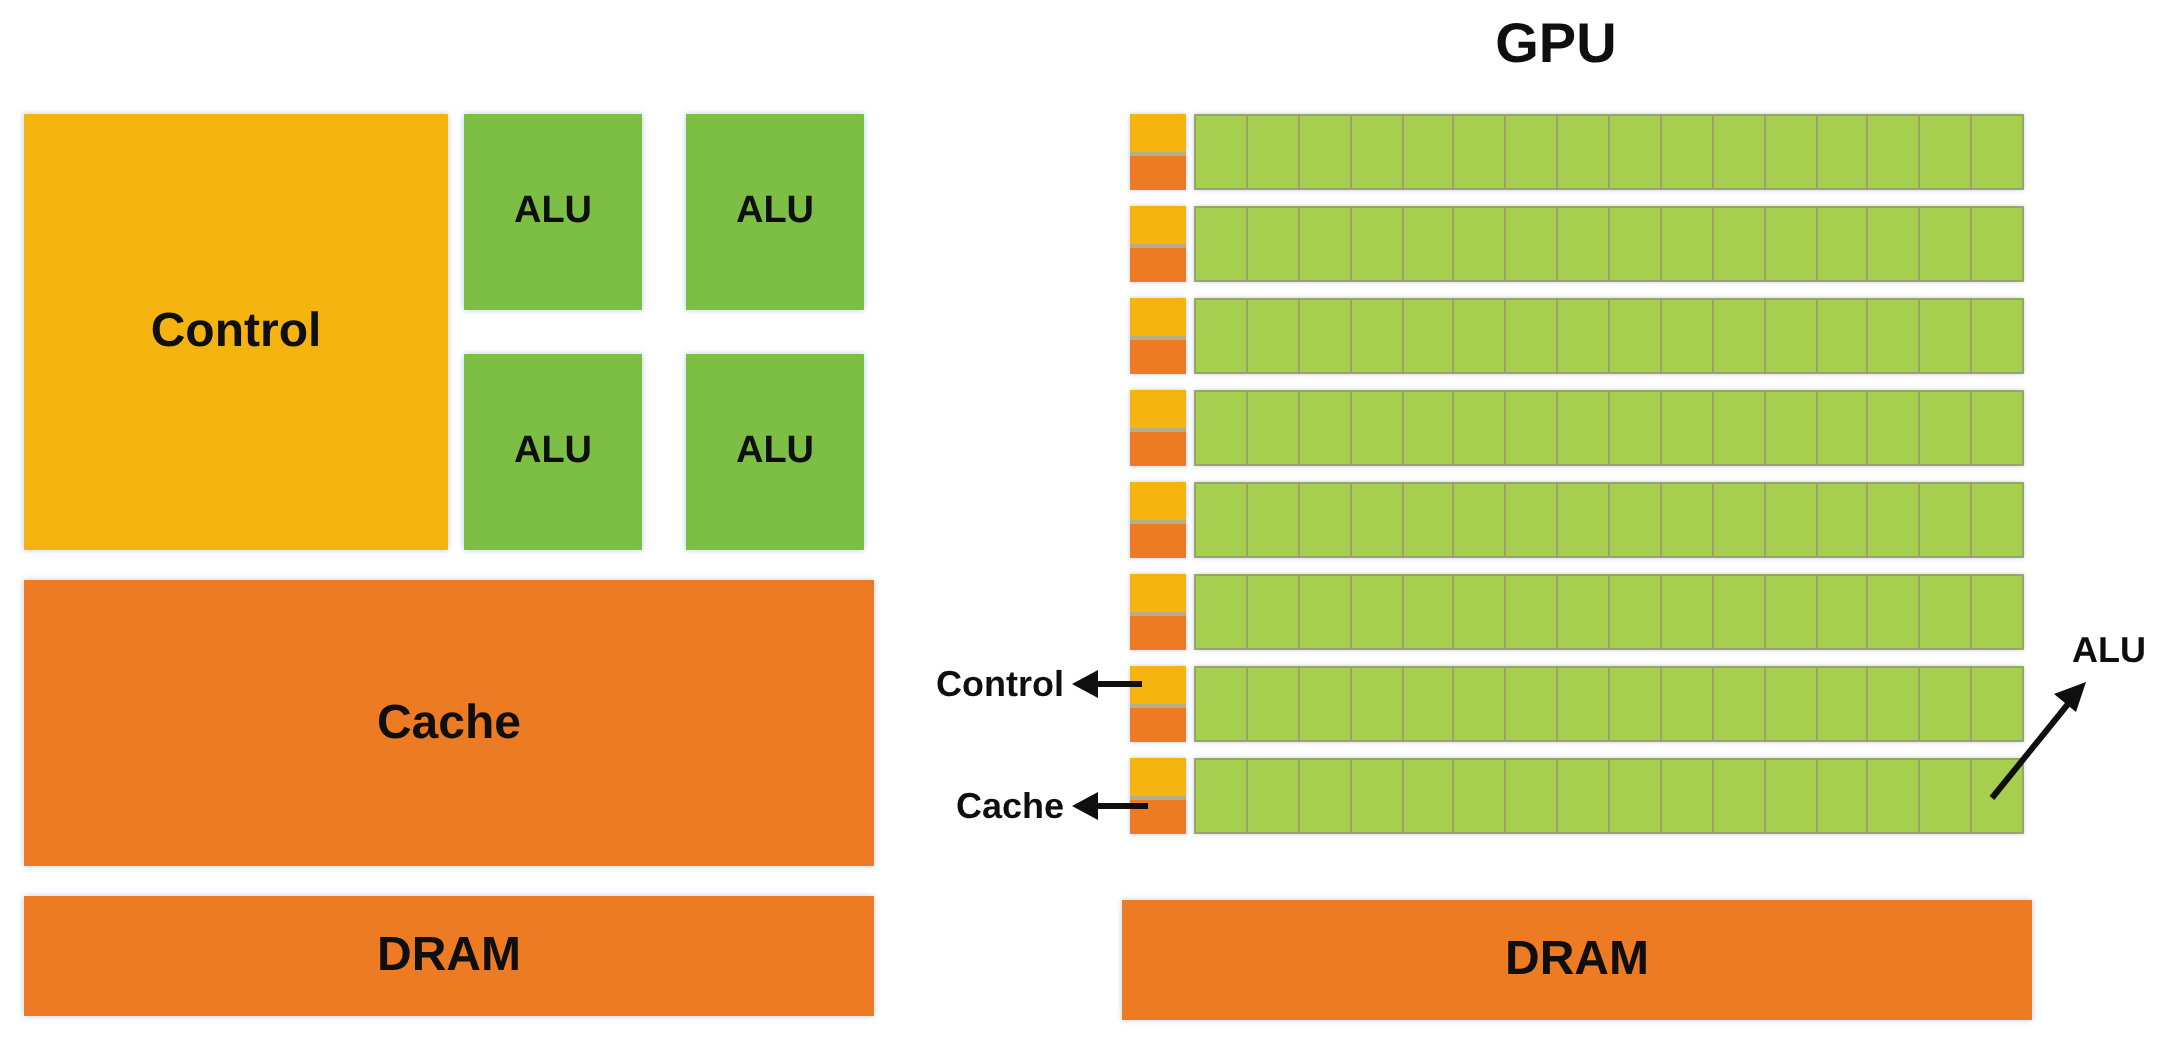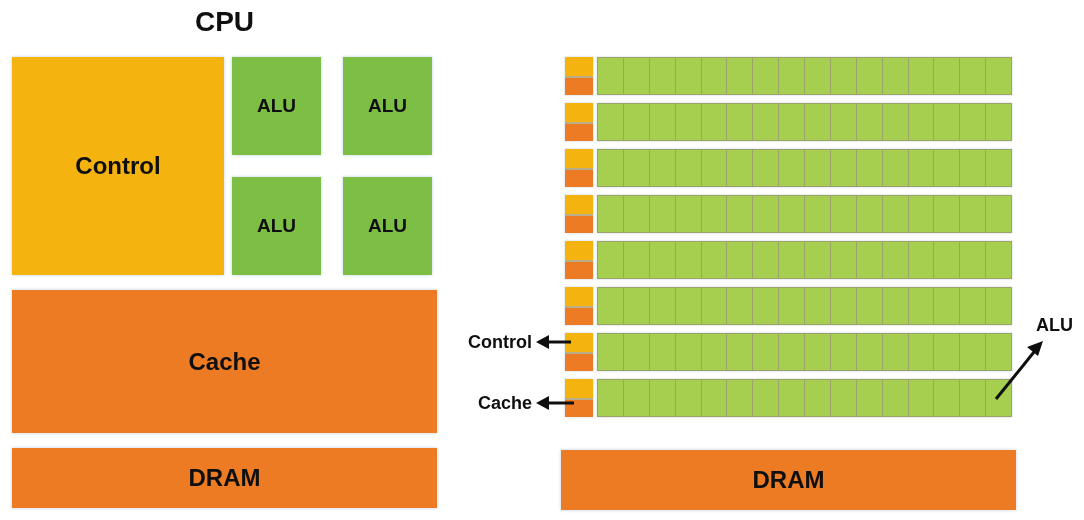--- a/index.html
+++ b/index.html
@@ -81,21 +81,20 @@
   #gpu-control-label { left: 420px;  top: 332px; width: 112px; }
   #gpu-cache-label   { left: 430px;  top: 393px; width: 102px; }
   #gpu-alu-label     { left: 1036px; top: 315px; text-align: left; }
   #arrow-overlay { position: absolute; left: 0; top: 0; pointer-events: none; }
 </style>
 </head>
 <body>
 
 <div id="canvas" style="--yellow: #F5B30F; --orange: #EC7B24; --cpu-green: #7DBE45; --gpu-green: #A6CE4F; --cell-divider: #9BA36B; --mini-divider: #B9AC88; color: rgb(15, 15, 15);">
 
-  <div class="title" id="cpu-title">CPU</div>
 
   <div class="block" id="cpu-control">
     <span class="big-label">Control</span>
   </div>
 
   <div class="block" id="cpu-alu-1">
     <span class="alu-label">ALU</span>
   </div>
   <div class="block" id="cpu-alu-2">
     <span class="alu-label">ALU</span>
@@ -108,20 +107,21 @@
   </div>
 
   <div class="block" id="cpu-cache">
     <span class="big-label">Cache</span>
   </div>
 
   <div class="block" id="cpu-dram">
     <span class="big-label">DRAM</span>
   </div>
 
+  <div class="title" id="gpu-title">GPU</div>
 
   <div id="gpu-grid">
       <div class="gpu-row">
         <div class="gpu-mini">
           <div class="mini-yellow"></div>
           <div class="mini-divider"></div>
           <div class="mini-orange"></div>
         </div>
         <div class="gpu-strip">
           <div class="gpu-cell"></div>

